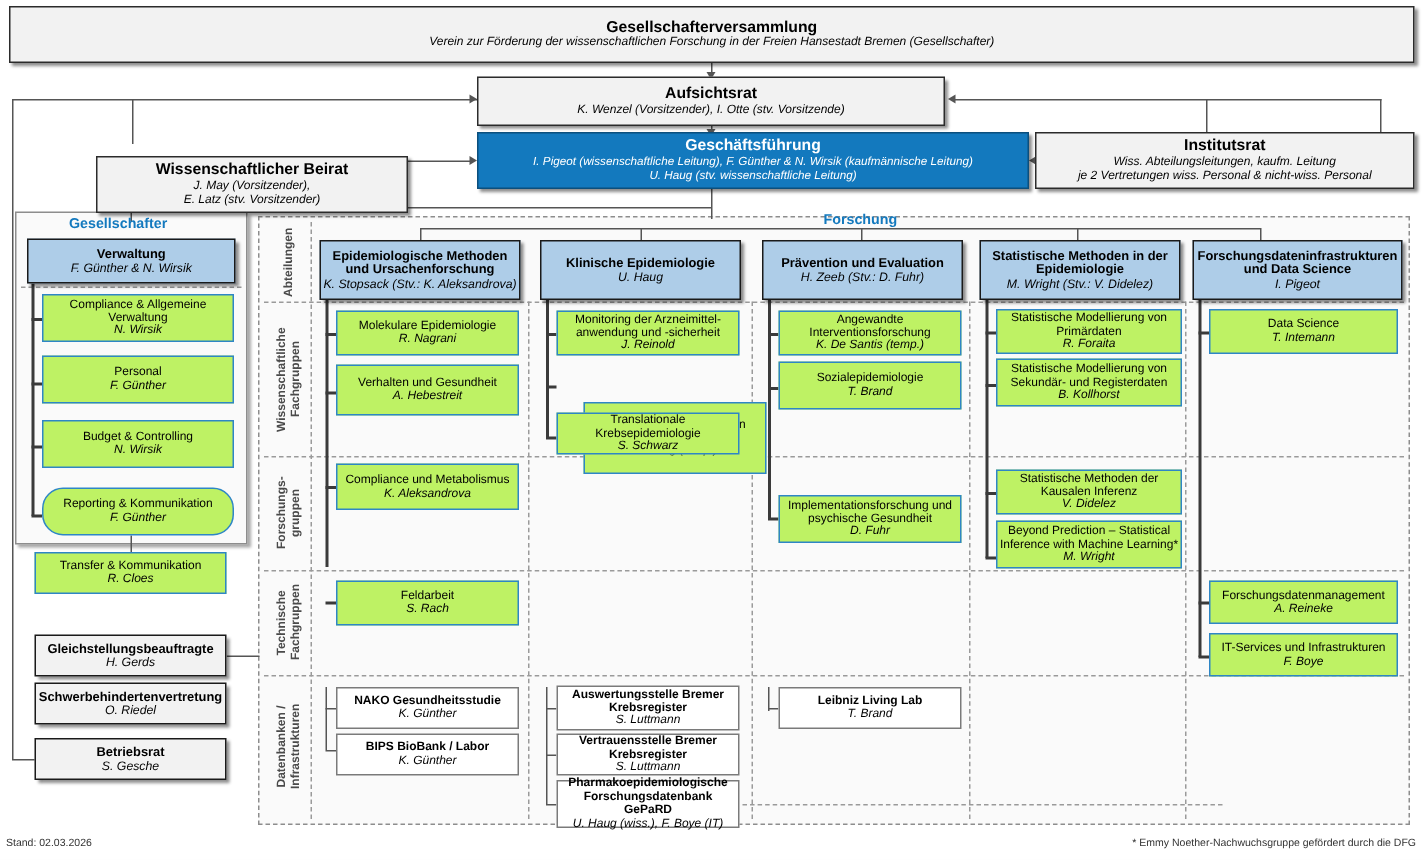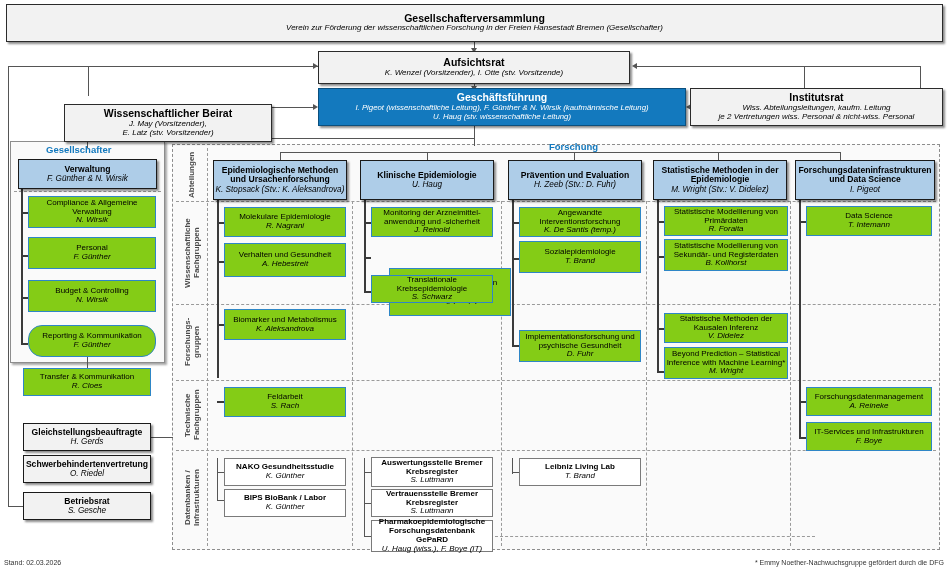--- a/index.html
+++ b/index.html
@@ -50,21 +50,21 @@
   .dept {
     background: #aecde8;
     border: 1.5px solid #1a1a1a;
     box-shadow: 2px 2px 2px rgba(0,0,0,0.45);
   }
   .dept .t1 { font-size: 8.6px; }
   .dept .t2 { font-size: 8.2px; }
 
   
   .unit {
-    background: #84cc16;
+    background: #bef264;
     border: 1.1px solid #2e86c6;
     box-shadow: none;
   }
   .unit .t1 { font-weight: normal; font-size: 8px; }
   .unit .t2 { font-size: 8px; }
 
   
   .unit-grey {
     background: #ffffff;
     border: 1px solid #7a7a7a;
@@ -320,21 +320,21 @@
 
   <div class="box unit" style="left:224px; top:207px; width:122px; height:30px;">
     <div class="t1">Molekulare Epidemiologie</div>
     <div class="t2">R. Nagrani</div>
   </div>
   <div class="box unit" style="left:224px; top:243px; width:122px; height:34px;">
     <div class="t1">Verhalten und Gesundheit</div>
     <div class="t2">A. Hebestreit</div>
   </div>
   <div class="box unit" style="left:224px; top:309px; width:122px; height:31px;">
-    <div class="t1">Biomarker und Metabolismus</div>
+    <div class="t1">Compliance und Metabolismus</div>
     <div class="t2">K. Aleksandrova</div>
   </div>
   <div class="box unit" style="left:224px; top:387px; width:122px; height:30px;">
     <div class="t1">Feldarbeit</div>
     <div class="t2">S. Rach</div>
   </div>
   <div class="ln lnv" style="left:217px; top:458px; height:42px;"></div>
   <div class="ln lnh" style="left:217px; top:472px; width:7px;"></div>
   <div class="ln lnh" style="left:217px; top:500px; width:7px;"></div>
   <div class="box unit-grey" style="left:224px; top:458px; width:122px; height:28px;">

